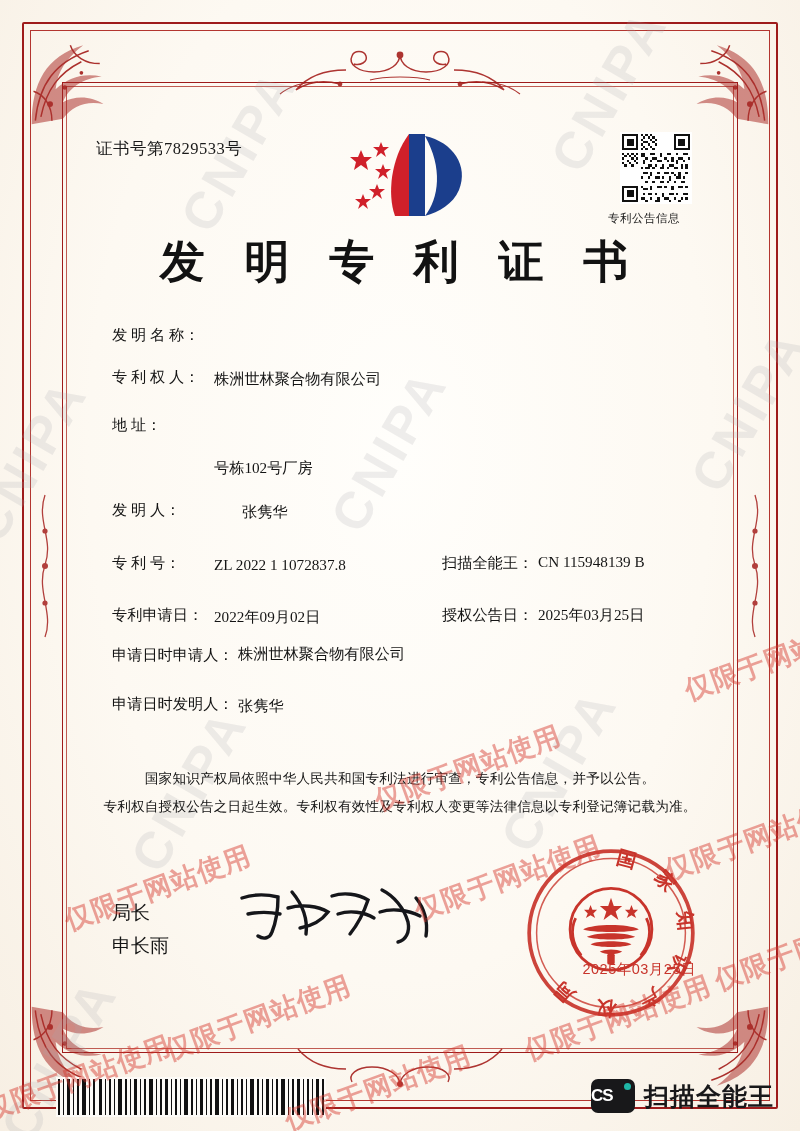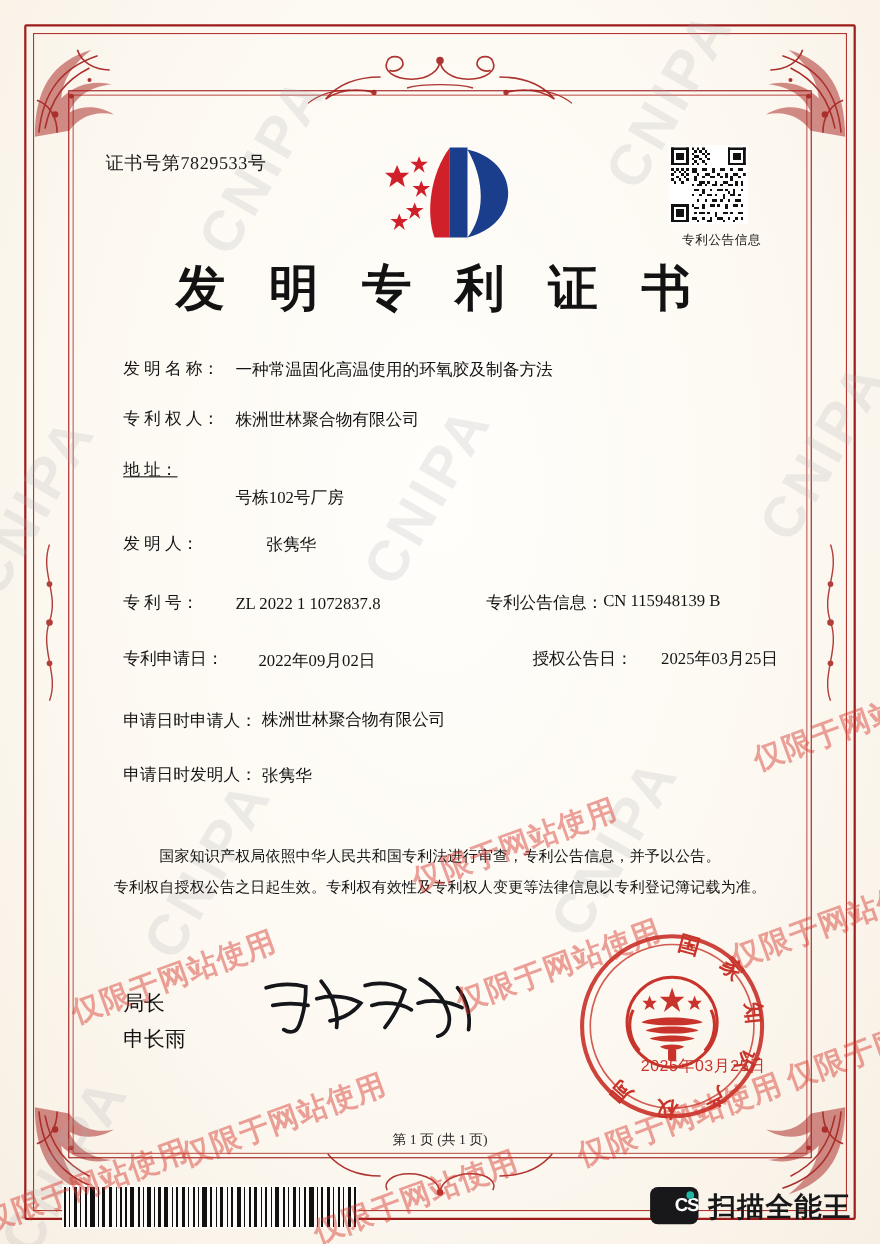--- a/index.html
+++ b/index.html
@@ -87,21 +87,21 @@
     font-size:16.5px;color:#1a1a1a;letter-spacing:.5px;
   }
 
   .logo{
     position:absolute;left:50%;top:128px;transform:translateX(-50%);
     width:150px;height:92px;
   }
   .logo svg{width:100%;height:100%;display:block;}
 
   .qr-wrap{
-    position:absolute;right:108px;top:132px;text-align:right;width:96px;
+    position:absolute;right:96px;top:132px;text-align:left;width:96px;
   }
   .qr{
     width:72px;height:72px;margin:0 auto;
     background:#fff;padding:2px;box-sizing:border-box;
   }
   .qr svg{display:block;width:100%;height:100%;}
   .qr-cap{
     margin-top:7px;font-size:11.5px;color:#1a1a1a;letter-spacing:.5px;
   }
 
@@ -120,21 +120,21 @@
   .lbl{
     flex:0 0 102px;
     letter-spacing:0px;
     white-space:nowrap;
   }
   .val{flex:1 1 auto;line-height:1.55;}
   .row.two .val{flex:0 0 auto;width:228px;}
   .lbl2{flex:0 0 96px;white-space:nowrap;}
   .val2{flex:1 1 auto;}
 
-  .row.tight{margin-bottom:4px;text-decoration:underline;}
+  .row.tight{margin-bottom:22px;}
   .cont{margin-left:102px;margin-bottom:21px;font-size:15.2px;}
 
   .statement{
     position:absolute;left:96px;right:96px;top:765px;
     font-size:13.6px;line-height:2.05;color:#141414;
     text-align:center;
   }
   .statement div{letter-spacing:.2px;}
 
   .sign-block{
@@ -172,21 +172,21 @@
   .barcode svg{width:100%;height:100%;}
 
   
   .cs{
     position:absolute;right:26px;bottom:18px;
     display:flex;align-items:center;gap:9px;
   }
   .cs-logo{
     width:44px;height:34px;border-radius:7px;
     background:#18181a;color:#fff;
-    display:flex;align-items:center;justify-content:flex-end;
+    display:flex;align-items:center;justify-content:flex-start;
     font-family:"Liberation Sans",sans-serif;
     font-weight:bold;font-size:17px;letter-spacing:-1px;
     position:relative;
   }
   .cs-logo .tick{
     position:absolute;right:4px;top:4px;width:7px;height:7px;
     border-radius:50%;background:#1fb6a6;
   }
   .cs-text{
     font-family:"Liberation Sans",sans-serif;
@@ -461,46 +461,45 @@
       </div>
       <div class="qr-cap">专利公告信息</div>
     </div>
 
     <div class="title">发 明 专 利 证 书</div>
 
     <div class="fields">
 
       <div class="row">
         <div class="lbl">发 明 名 称：</div>
-        <div class="val">一种常温固化高温使用的环氧胶及制备方法</div>
       </div>
 
       <div class="row" style="margin-bottom:24px;">
         <div class="lbl">专 利 权 人：</div>
         <div class="val">株洲世林聚合物有限公司</div>
       </div>
 
       <div class="row tight">
         <div class="lbl">地        址：</div>
       </div>
       <div class="cont">号栋102号厂房</div>
 
       <div class="row" style="margin-bottom:30px;gap:28px;">
         <div class="lbl">发 明 人：</div>
         <div class="val">张隽华</div>
       </div>
 
       <div class="row two" style="margin-bottom:28px;">
         <div class="lbl">专 利 号：</div>
         <div class="val">ZL 2022 1 1072837.8</div>
-        <div class="lbl2">专利公告信息：</div>
+        <div class="lbl2">扫描全能王：</div>
         <div class="val2">CN 115948139 B</div>
       </div>
 
-      <div class="row two" style="margin-bottom:30px;gap:21px;">
+      <div class="row two" style="margin-bottom:14px;">
         <div class="lbl">专利申请日：</div>
         <div class="val">2022年09月02日</div>
         <div class="lbl2">授权公告日：</div>
         <div class="val2">2025年03月25日</div>
       </div>
 
       <div class="row" style="margin-bottom:28px;align-items:flex-end;">
         <div class="lbl" style="flex:0 0 126px;">申请日时申请人：</div>
         <div class="val">株洲世林聚合物有限公司</div>
       </div>
@@ -557,21 +556,20 @@
           <path d="M88 120 C94 117 106 117 112 120 C106 124 94 124 88 120 Z"></path>
           <rect x="96" y="122" width="8" height="12" rx="2"></rect>
           <path d="M62 84 C56 96 58 112 68 124" fill="none" stroke="#c8342b" stroke-width="3"></path>
           <path d="M138 84 C144 96 142 112 132 124" fill="none" stroke="#c8342b" stroke-width="3"></path>
         </g>
       </svg>
     </div>
 
     <div class="seal-date">2025年03月25日</div>
 
-    <div class="pager">第 1 页 (共 1 页)</div>
 
     <div class="barcode">
       <svg viewBox="0 0 270 40" shape-rendering="crispEdges">
         <rect width="270" height="40" fill="#fdfbf7"></rect>
         <g fill="#111">
           <rect x="2" y="2" width="2" height="36"></rect>
             <rect x="7" y="2" width="1" height="36"></rect>
           <rect x="11" y="2" width="3" height="36"></rect>
             <rect x="17" y="2" width="1" height="36"></rect>
           <rect x="21" y="2" width="2" height="36"></rect>

